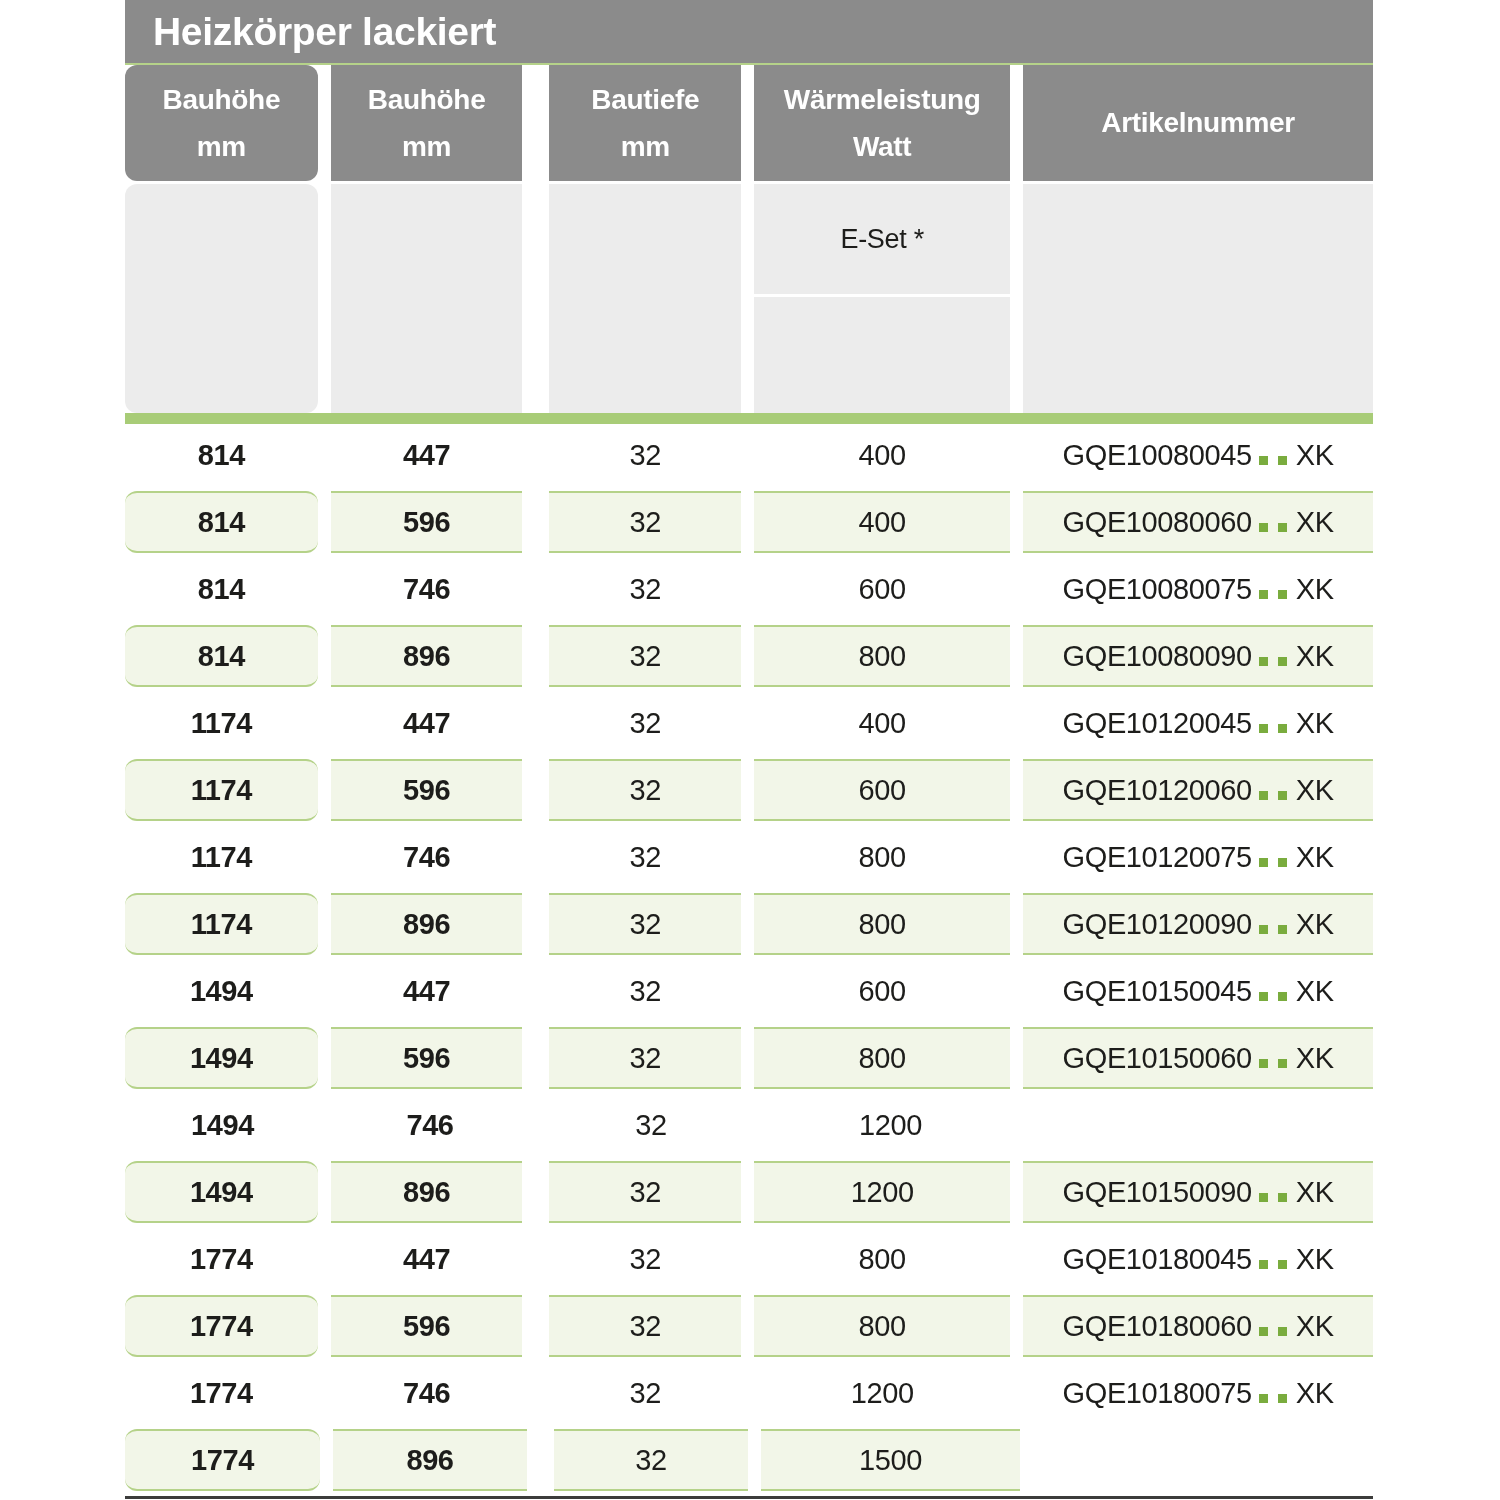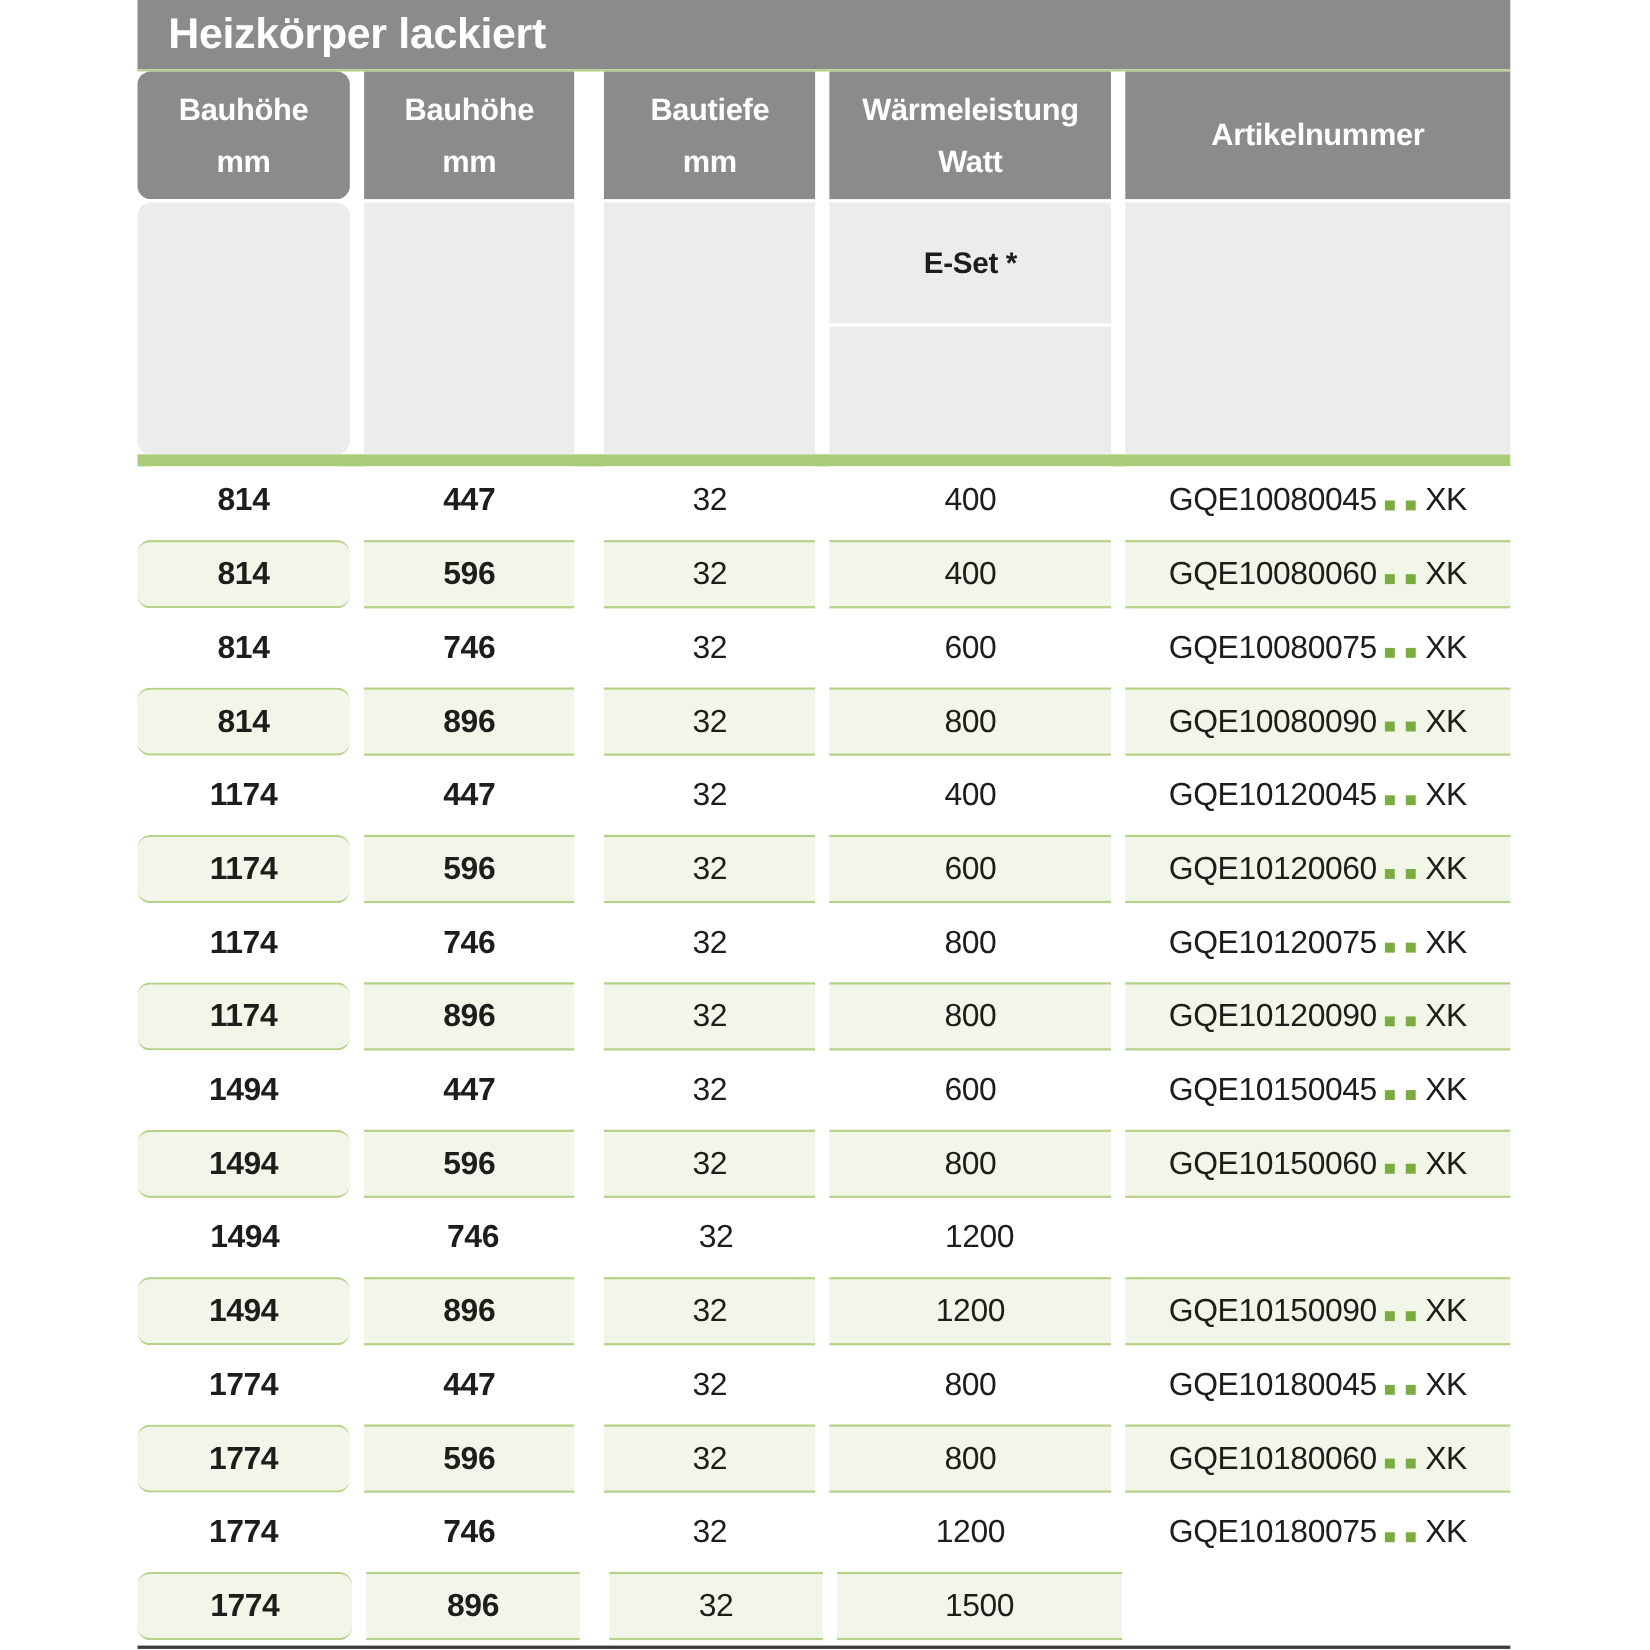--- a/index.html
+++ b/index.html
@@ -43,21 +43,21 @@
   .hcell{
     background:var(--header-gray);
     color:#ffffff;
     height:116px;
     display:flex;flex-direction:column;
     justify-content:center;align-items:center;
     font-size:28px;font-weight:bold;
     line-height:1.68;
     letter-spacing:-0.3px;
   }
-  .subheader{margin-top:3px;height:229px;font-weight:bold;}
+  .subheader{margin-top:3px;height:229px;}
   .scell{background:var(--subheader-gray);height:100%;}
   .scol4{display:flex;flex-direction:column;row-gap:3px;background:transparent;}
   .sub-a{
     height:110px;background:var(--subheader-gray);
     display:flex;align-items:center;justify-content:center;
     font-size:27px;letter-spacing:-0.3px;
   }
   .sub-b{flex:1;background:var(--subheader-gray);}
   .green-bar{height:11px;background:var(--bar-green);}
   .data-row{margin-bottom:5px;}

